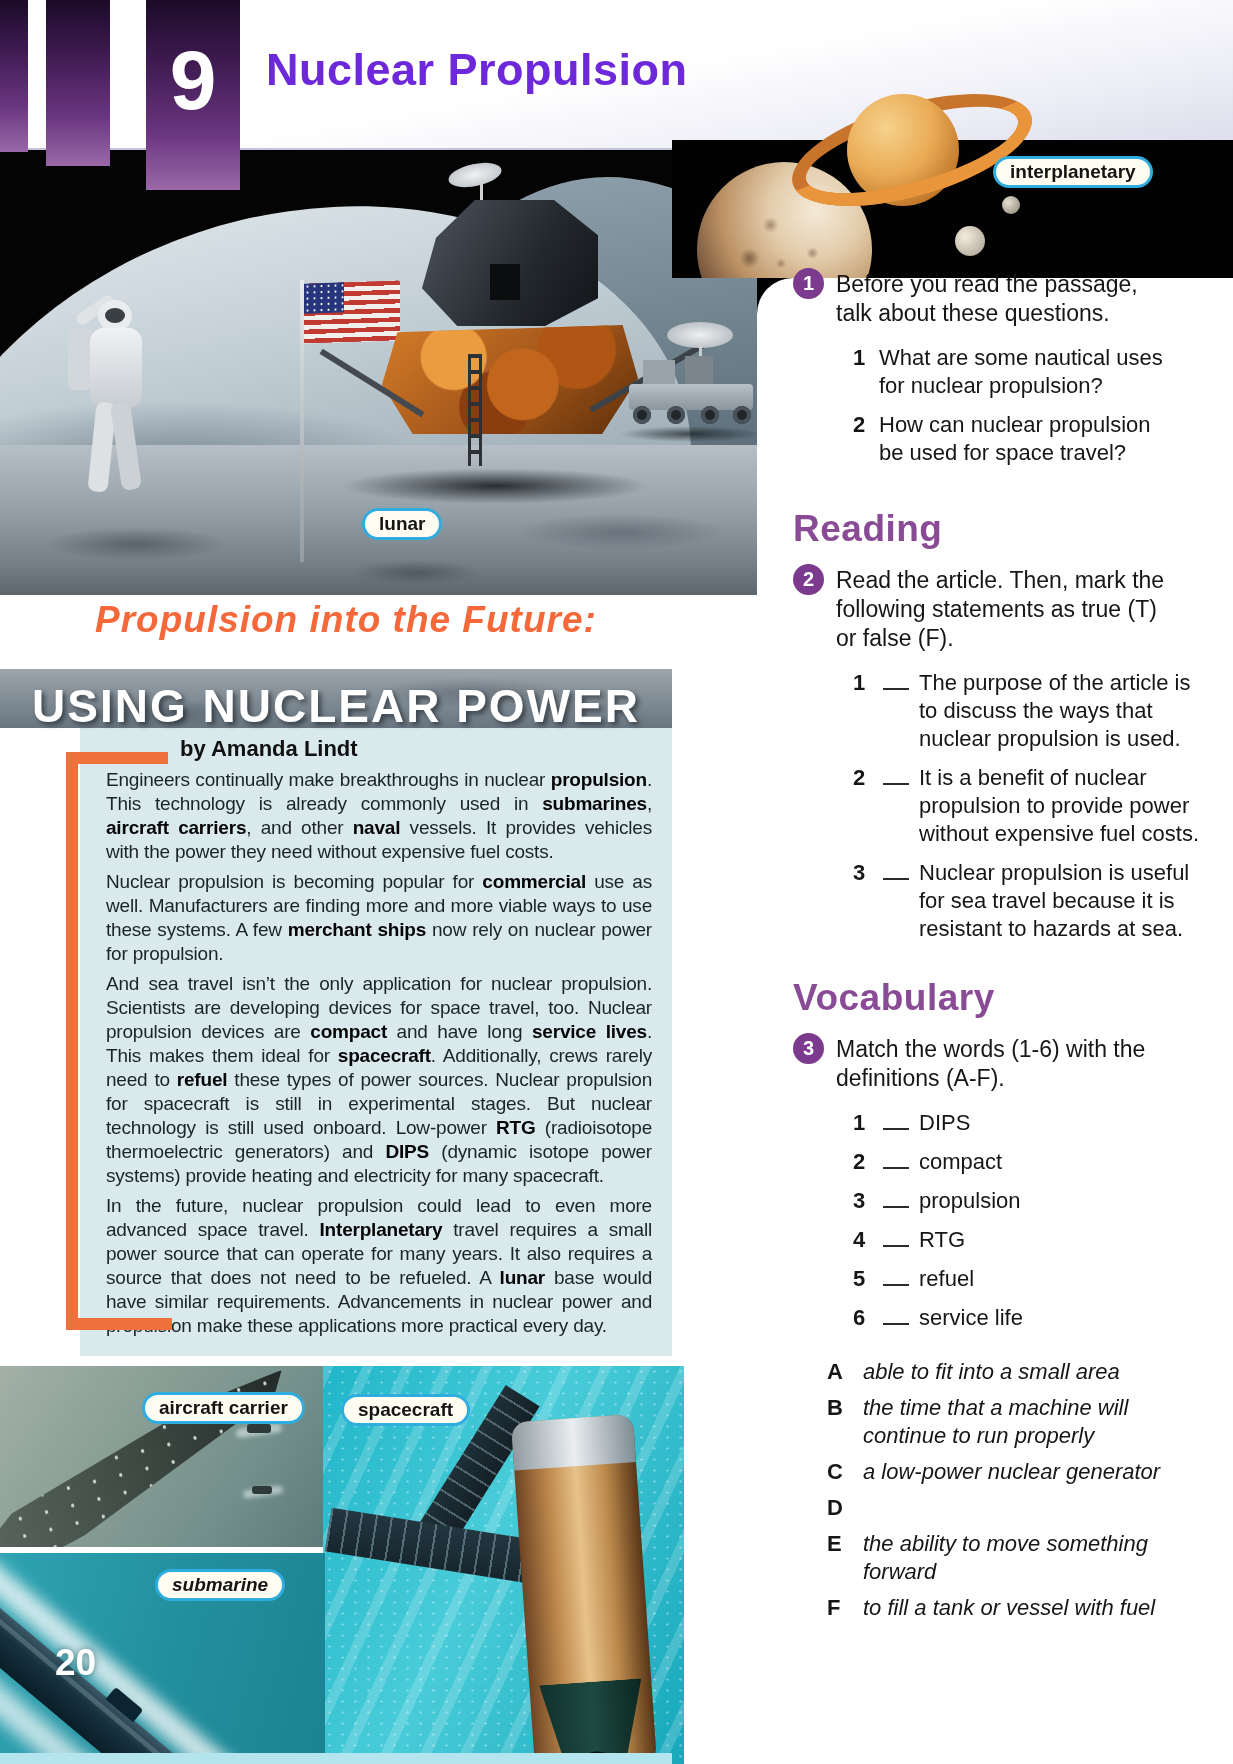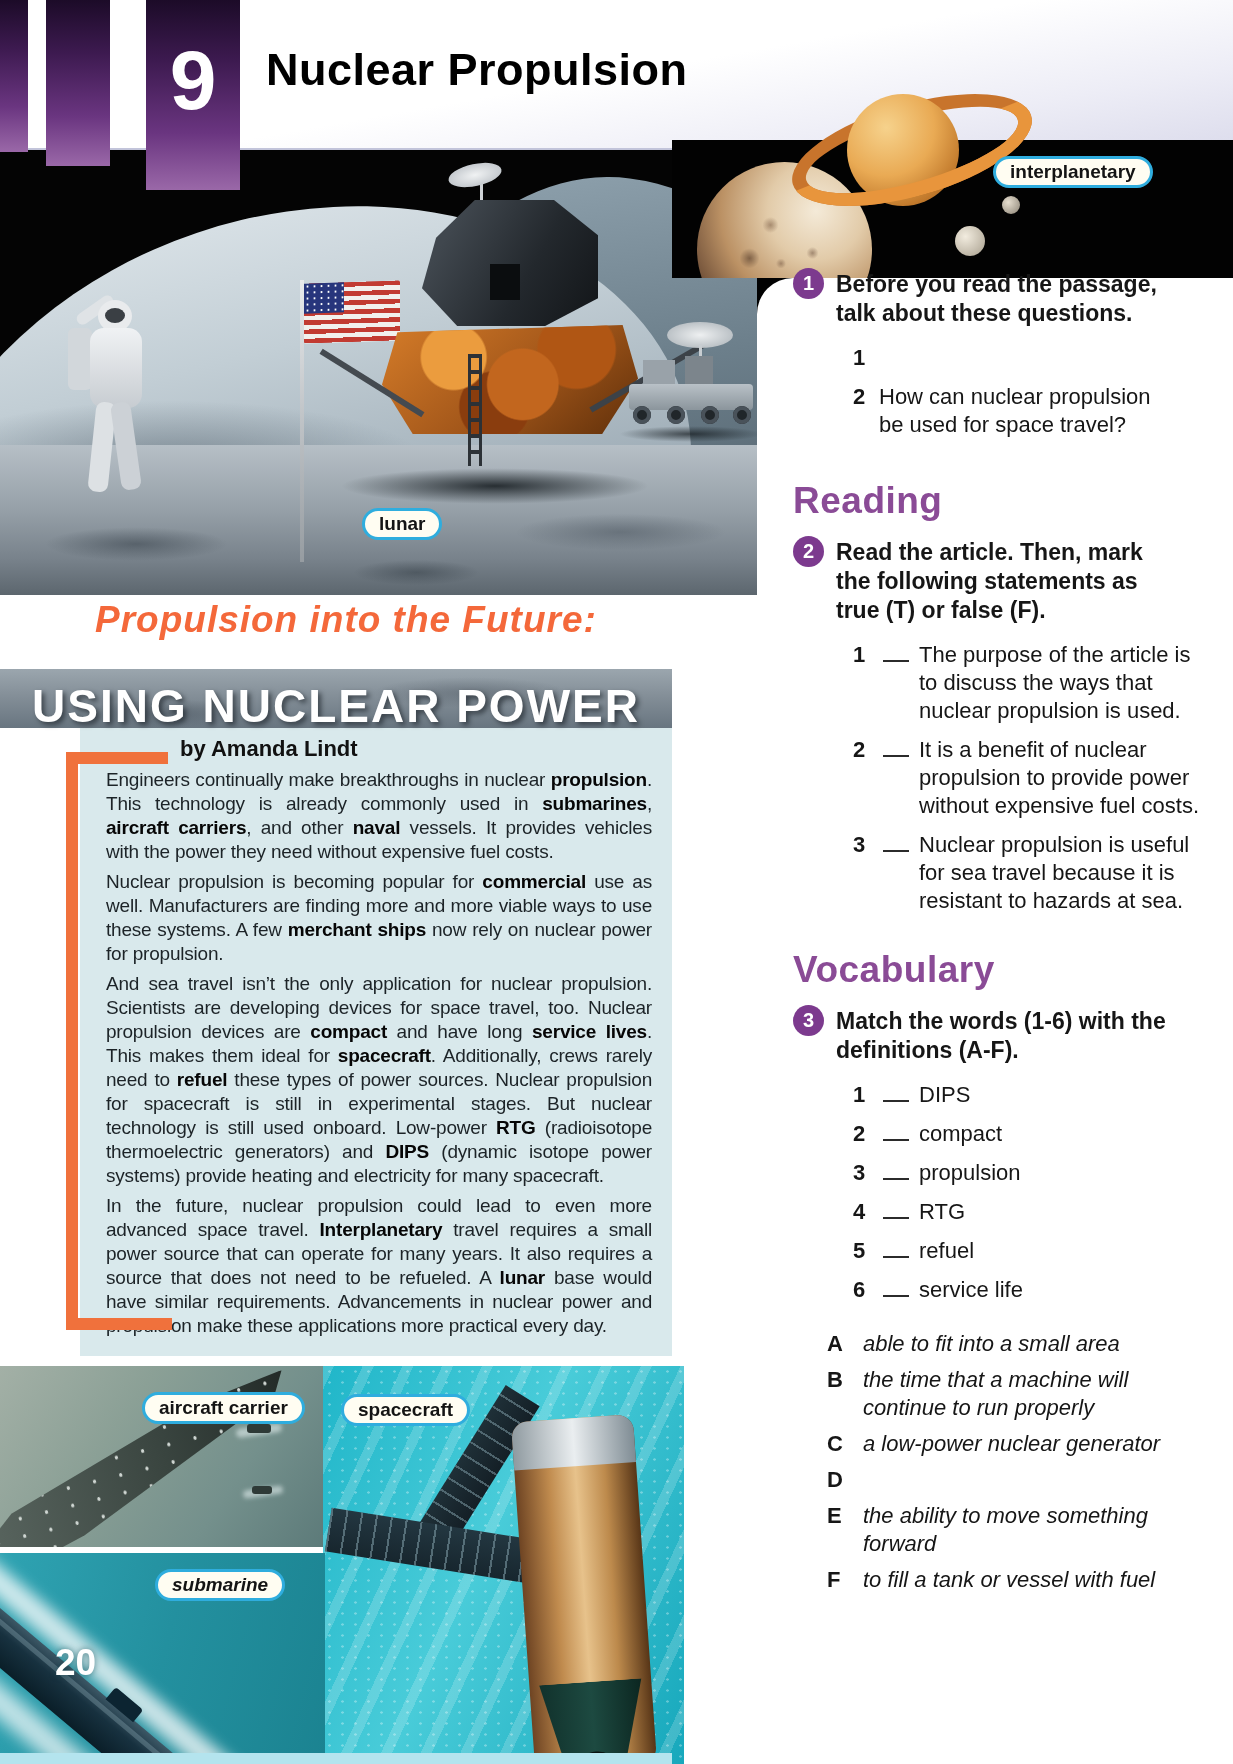--- a/index.html
+++ b/index.html
@@ -8,21 +8,21 @@
 
   
   .header-band{position:absolute;left:0;top:0;width:1233px;height:152px;box-sizing:border-box;
     background:linear-gradient(170deg,#ffffff 50%,#ededf6 78%,#dcdcec 100%);
     border-bottom:4px solid #c2c4da;z-index:1;}
   .pbar{position:absolute;top:0;background:linear-gradient(180deg,#1c0b28 0%,#3d1a50 32%,#6a3580 70%,#9a68a8 100%);z-index:3;}
   .pbar.b1{left:0;width:28px;height:152px;}
   .pbar.b2{left:46px;width:64px;height:166px;}
   .pbar.b3{left:146px;width:94px;height:190px;text-align:center;}
   .unit-number{color:#fff;font-size:84px;font-weight:800;line-height:160px;}
-  .page-title{position:absolute;left:266px;top:44px;font-size:45px;font-weight:bold;color:#000000;
+  .page-title{position:absolute;left:266px;top:44px;font-size:45px;font-weight:bold;color:#6d28d9;
     letter-spacing:.5px;z-index:2;white-space:nowrap;}
 
   
   .pill{position:absolute;background:#fffdf2;border:3px solid #2fadde;border-radius:16px;
     padding:2px 14px;font-size:19px;font-weight:bold;color:#141414;white-space:nowrap;z-index:8;}
 
   
   .moon-photo{position:absolute;left:0;top:150px;width:757px;height:445px;background:#040404;overflow:hidden;z-index:2;}
   .mtn-far{position:absolute;left:370px;top:30px;width:520px;height:420px;
     background:linear-gradient(165deg,#93a6b2 0%,#6c7f8b 45%,#45535d 100%);
@@ -195,21 +195,21 @@
 
   
   .sidebar{position:absolute;left:793px;top:268px;width:420px;z-index:4;color:#161616;}
   .section-heading{font-size:37px;font-weight:bold;color:#8a4b96;margin:0 0 14px 0;letter-spacing:.5px;}
   .hd-gr{margin-top:10px;}
   .hd-rd{margin-top:41px;}
   .hd-vb{margin-top:34px;}
   .ex-head{display:flex;gap:12px;margin:0 0 16px 0;}
   .ex-circle{flex:none;width:31px;height:31px;border-radius:50%;background:#7c3a8e;color:#fff;
     font-size:20px;font-weight:bold;text-align:center;line-height:31px;}
-  .ex-inst{font-size:23px;font-weight:bold;line-height:29px;margin:2px 0 0 0;width:335px;}
+  .ex-inst{font-size:23px;font-weight:normal;line-height:29px;margin:2px 0 0 0;width:335px;}
   .items{padding-left:60px;}
   .items.defs{padding-left:34px;margin-top:26px;}
   .item{display:flex;margin-bottom:11px;font-size:22px;line-height:28px;}
   .item .num{font-weight:bold;flex:none;width:26px;}
   .item .blank{flex:none;width:26px;height:19px;margin:0 10px 0 4px;border-bottom:2.5px solid #2b2b2b;}
   .item .txt{width:300px;}
   .items.defs .item{margin-bottom:8px;}
   .items.defs .item .txt{width:330px;margin-left:10px;font-style:italic;}
 </style>
 </head>
@@ -339,20 +339,21 @@
 
   <div class="sidebar">
 
     <div class="ex-head">
       <span class="ex-circle">1</span>
       <p class="ex-inst">Before you read the passage, talk about these questions.</p>
     </div>
     <div class="items" id="gr-items">
         <div class="item">
           <span class="num">1</span>
+          <span class="txt">What are some nautical uses for nuclear propulsion?</span>
         </div>
         <div class="item">
           <span class="num">2</span>
           <span class="txt">How can nuclear propulsion be used for space travel?</span>
         </div>
       </div>
 
     <h2 class="section-heading hd-rd">Reading</h2>
     <div class="ex-head">
       <span class="ex-circle">2</span>

